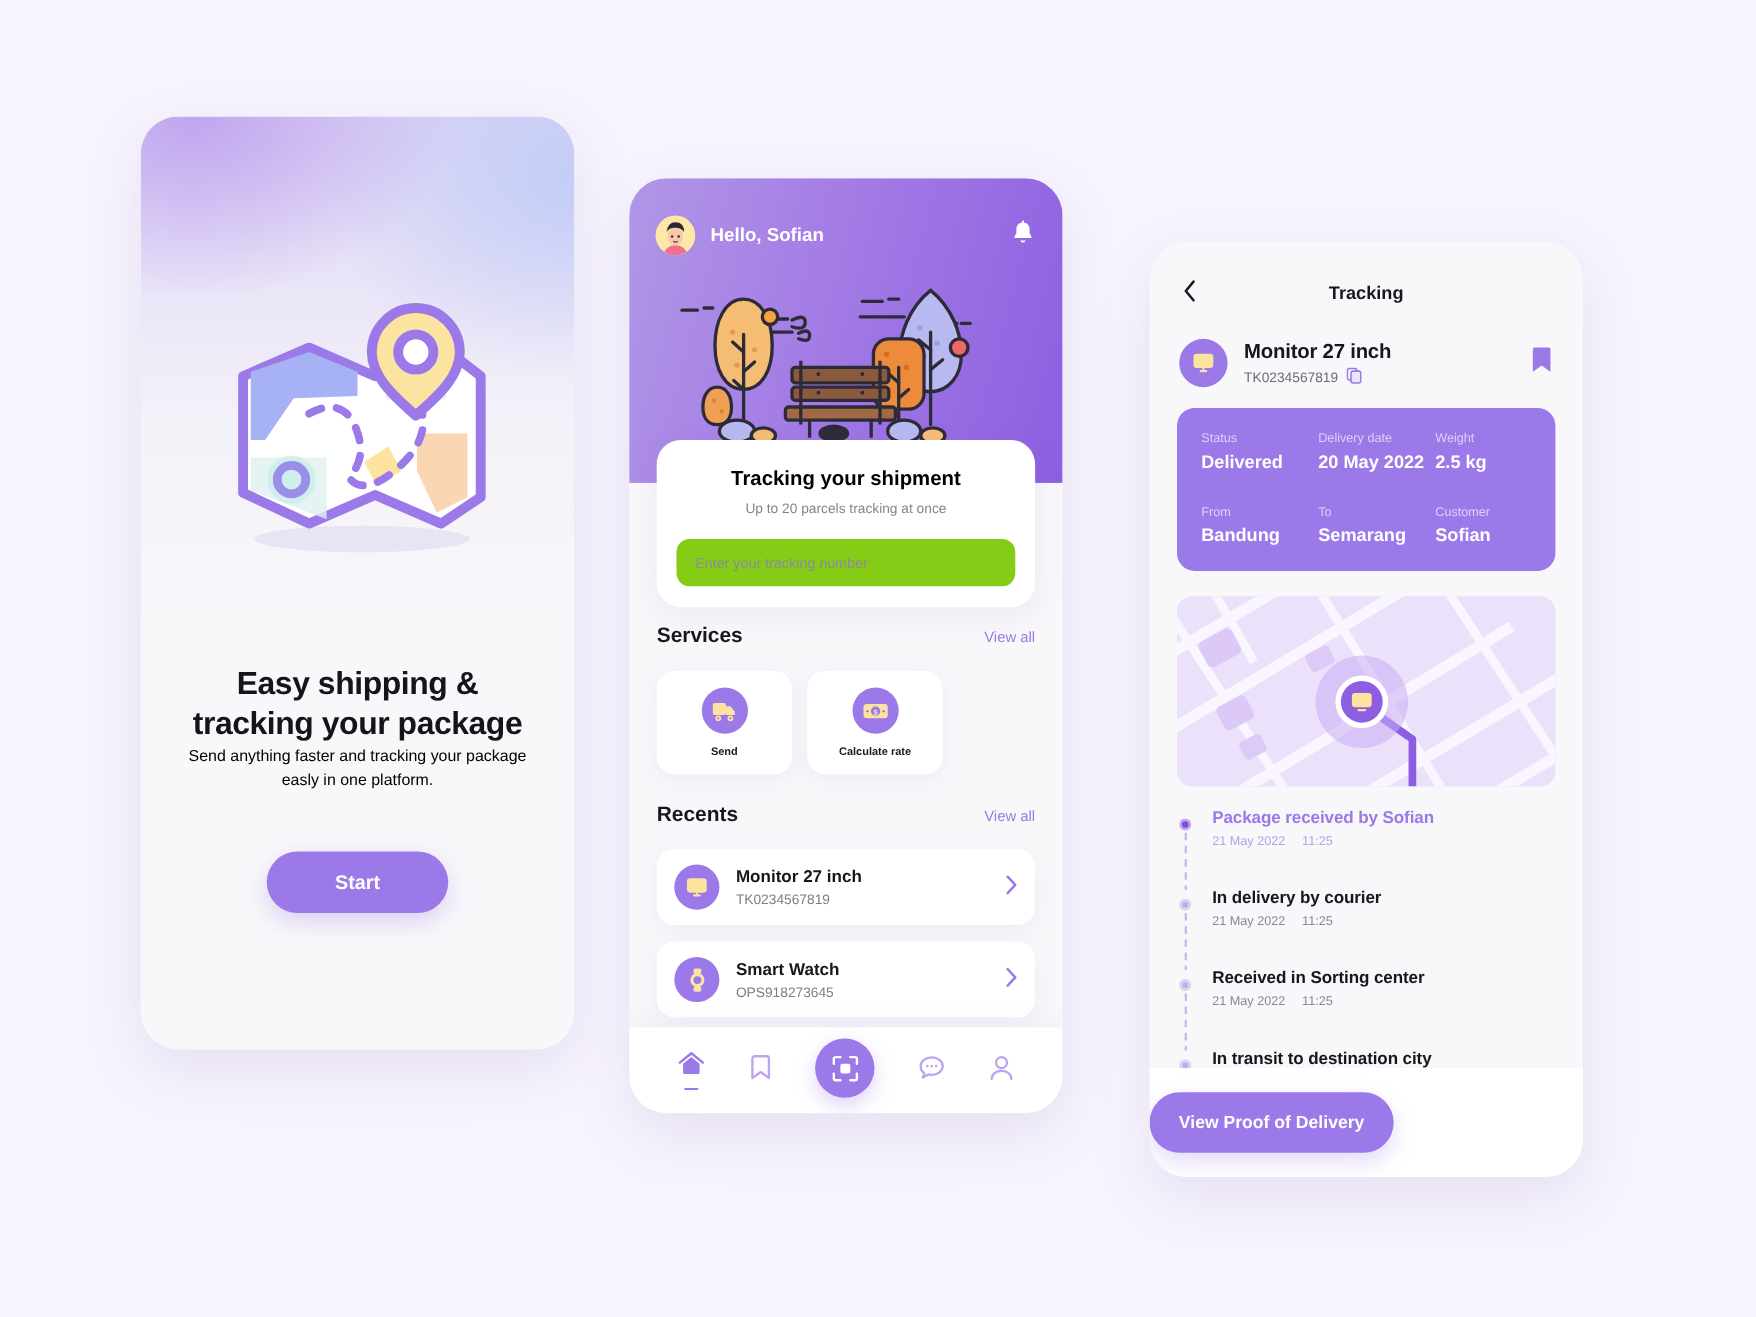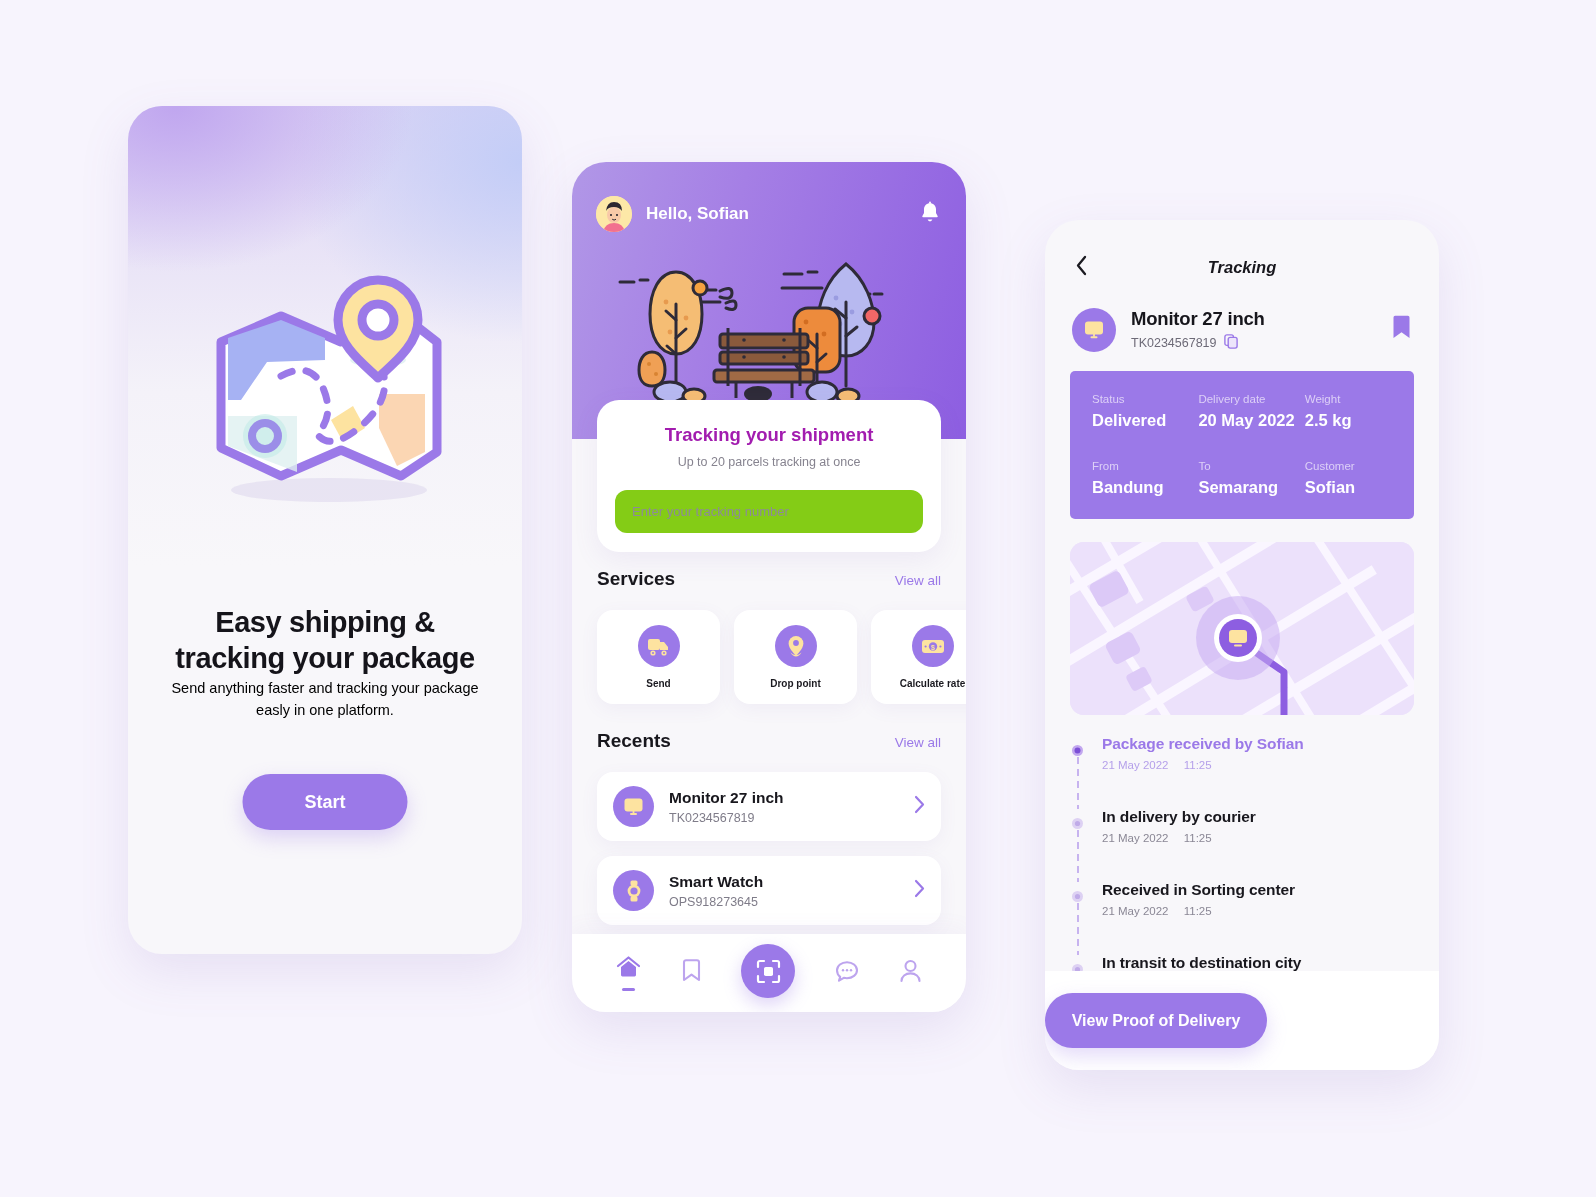--- a/index.html
+++ b/index.html
@@ -68,21 +68,21 @@
   }
   .hm-greet { margin-left: 14px; color: #fff; font-size: 17px; font-weight: 600; }
   .bell { margin-left: auto; }
   .hm-illus { position: absolute; left: 50%; top: 96px; transform: translateX(-50%); }
 
   .hm-search-card {
     position: absolute; left: 25px; top: 238px; width: 344px; height: 152px;
     background: #fff; border-radius: 22px; text-align: center;
     box-shadow: 0 8px 26px rgba(130,100,190,.09);
   }
-  .hm-search-title { margin-top: 24px; font-size: 18.5px; font-weight: 700; color: #a21caf; }
+  .hm-search-title { margin-top: 24px; font-size: 18.5px; font-weight: 700; color: #000000; }
   .hm-search-sub { margin-top: 9px; font-size: 12.5px; color: #86838f; }
   .hm-input {
     position: absolute; left: 18px; right: 18px; top: 90px; height: 43px;
     border-radius: 12px; background: #84cc16; border: none; padding: 0 17px;
     font-size: 13px; color: #5c5968; font-family: "Liberation Sans", sans-serif;
   }
   .hm-input::placeholder { color: #8d8a99; }
 
   .sec-head {
     position: absolute; left: 25px; right: 25px; display: flex;
@@ -136,38 +136,38 @@
   
   #phone-tracking {
     position: absolute; left: 1045px; top: 220px;
     width: 394px; height: 850px;
     border-radius: 34px; overflow: hidden;
     background: #f8f7fa;
     box-shadow: 0 18px 50px rgba(120,95,180,.13);
   }
   .tr-nav {
     position: absolute; left: 0; top: 30px; width: 100%; height: 34px;
-    display: flex; align-items: center; font-style: italic;
+    display: flex; align-items: center;
   }
   .tr-back { position: absolute; left: 30px; cursor: pointer; }
   .tr-nav-title { width: 100%; text-align: center; font-size: 16.5px; font-weight: 700; color: #18171d; }
 
   .tr-item { position: absolute; left: 27px; right: 27px; top: 88px; display: flex; align-items: center; }
   .tr-item-ic {
     width: 44px; height: 44px; border-radius: 50%; background: #9b79e8;
     display: flex; align-items: center; justify-content: center; flex: 0 0 auto;
   }
   .tr-item-txt { margin-left: 15px; }
   .tr-item-name { font-size: 18.5px; font-weight: 700; color: #17161c; letter-spacing: -0.2px; }
   .tr-item-code { margin-top: 4px; font-size: 12.5px; color: #6d6a77; display: flex; align-items: center; gap: 7px; }
   .tr-bm { margin-left: auto; cursor: pointer; }
 
   .tr-info {
     position: absolute; left: 25px; top: 151px; width: 344px; height: 148px;
-    background: #9b79e8; border-radius: 5px; padding: 22px 22px 12px 22px;
+    background: #9b79e8; border-radius: 16px; padding: 22px 22px 12px 22px;
     display: grid; grid-template-columns: 1fr 1fr 0.82fr; grid-template-rows: auto auto; row-gap: 20px;
   }
   .inf-lb { font-size: 11.5px; color: #ddd0f7; }
   .inf-vl { margin-top: 6px; font-size: 16.5px; font-weight: 700; color: #fff; }
 
   .tr-map {
     position: absolute; left: 25px; top: 322px; width: 344px; height: 173px;
     border-radius: 14px; overflow: hidden; background: #ece3fb;
   }
 
@@ -357,30 +357,20 @@
           <svg width="23" height="21" viewBox="0 0 23 21">
             <rect x="1" y="3" width="12" height="11" rx="2" fill="#fde3a0"></rect>
             <path d="M13 6 h4 l4 5 v3 h-8z" fill="#fde3a0"></path>
             <circle cx="6" cy="17" r="2.6" fill="#fde3a0"></circle>
               <circle cx="17" cy="17" r="2.6" fill="#fde3a0"></circle>
             <circle cx="6" cy="17" r="1" fill="#9b79e8"></circle>
               <circle cx="17" cy="17" r="1" fill="#9b79e8"></circle>
           </svg>
         </div>
         <div class="svc-lb">Send</div>
-      </div>
-      <div class="svc-card">
-        <div class="svc-ic">
-          <svg width="20" height="22" viewBox="0 0 20 22">
-            <path d="M10 1 a7.4 7.4 0 0 1 7.4 7.4 c0 5.4-7.4 12-7.4 12 s-7.4-6.6-7.4-12 A7.4 7.4 0 0 1 10 1z" fill="#fde3a0"></path>
-            <circle cx="10" cy="8" r="2.9" fill="#9b79e8"></circle>
-            <path d="M4.4 17.5 q5.6 5 11.2 0 q-2.6 4-5.6 4 t-5.6-4z" fill="#fde3a0"></path>
-          </svg>
-        </div>
-        <div class="svc-lb">Drop point</div>
       </div>
       <div class="svc-card">
         <div class="svc-ic">
           <svg width="24" height="17" viewBox="0 0 24 17">
             <rect x="1" y="2" width="22" height="13" rx="3" fill="#fde3a0"></rect>
             <circle cx="12" cy="8.5" r="4.2" fill="#9b79e8"></circle>
             <text x="12" y="11.6" font-size="7" font-weight="700" fill="#fde3a0" text-anchor="middle" font-family="Liberation Sans, sans-serif">$</text>
             <circle cx="4.6" cy="8.5" r="1.1" fill="#9b79e8"></circle>
               <circle cx="19.4" cy="8.5" r="1.1" fill="#9b79e8"></circle>
           </svg>

